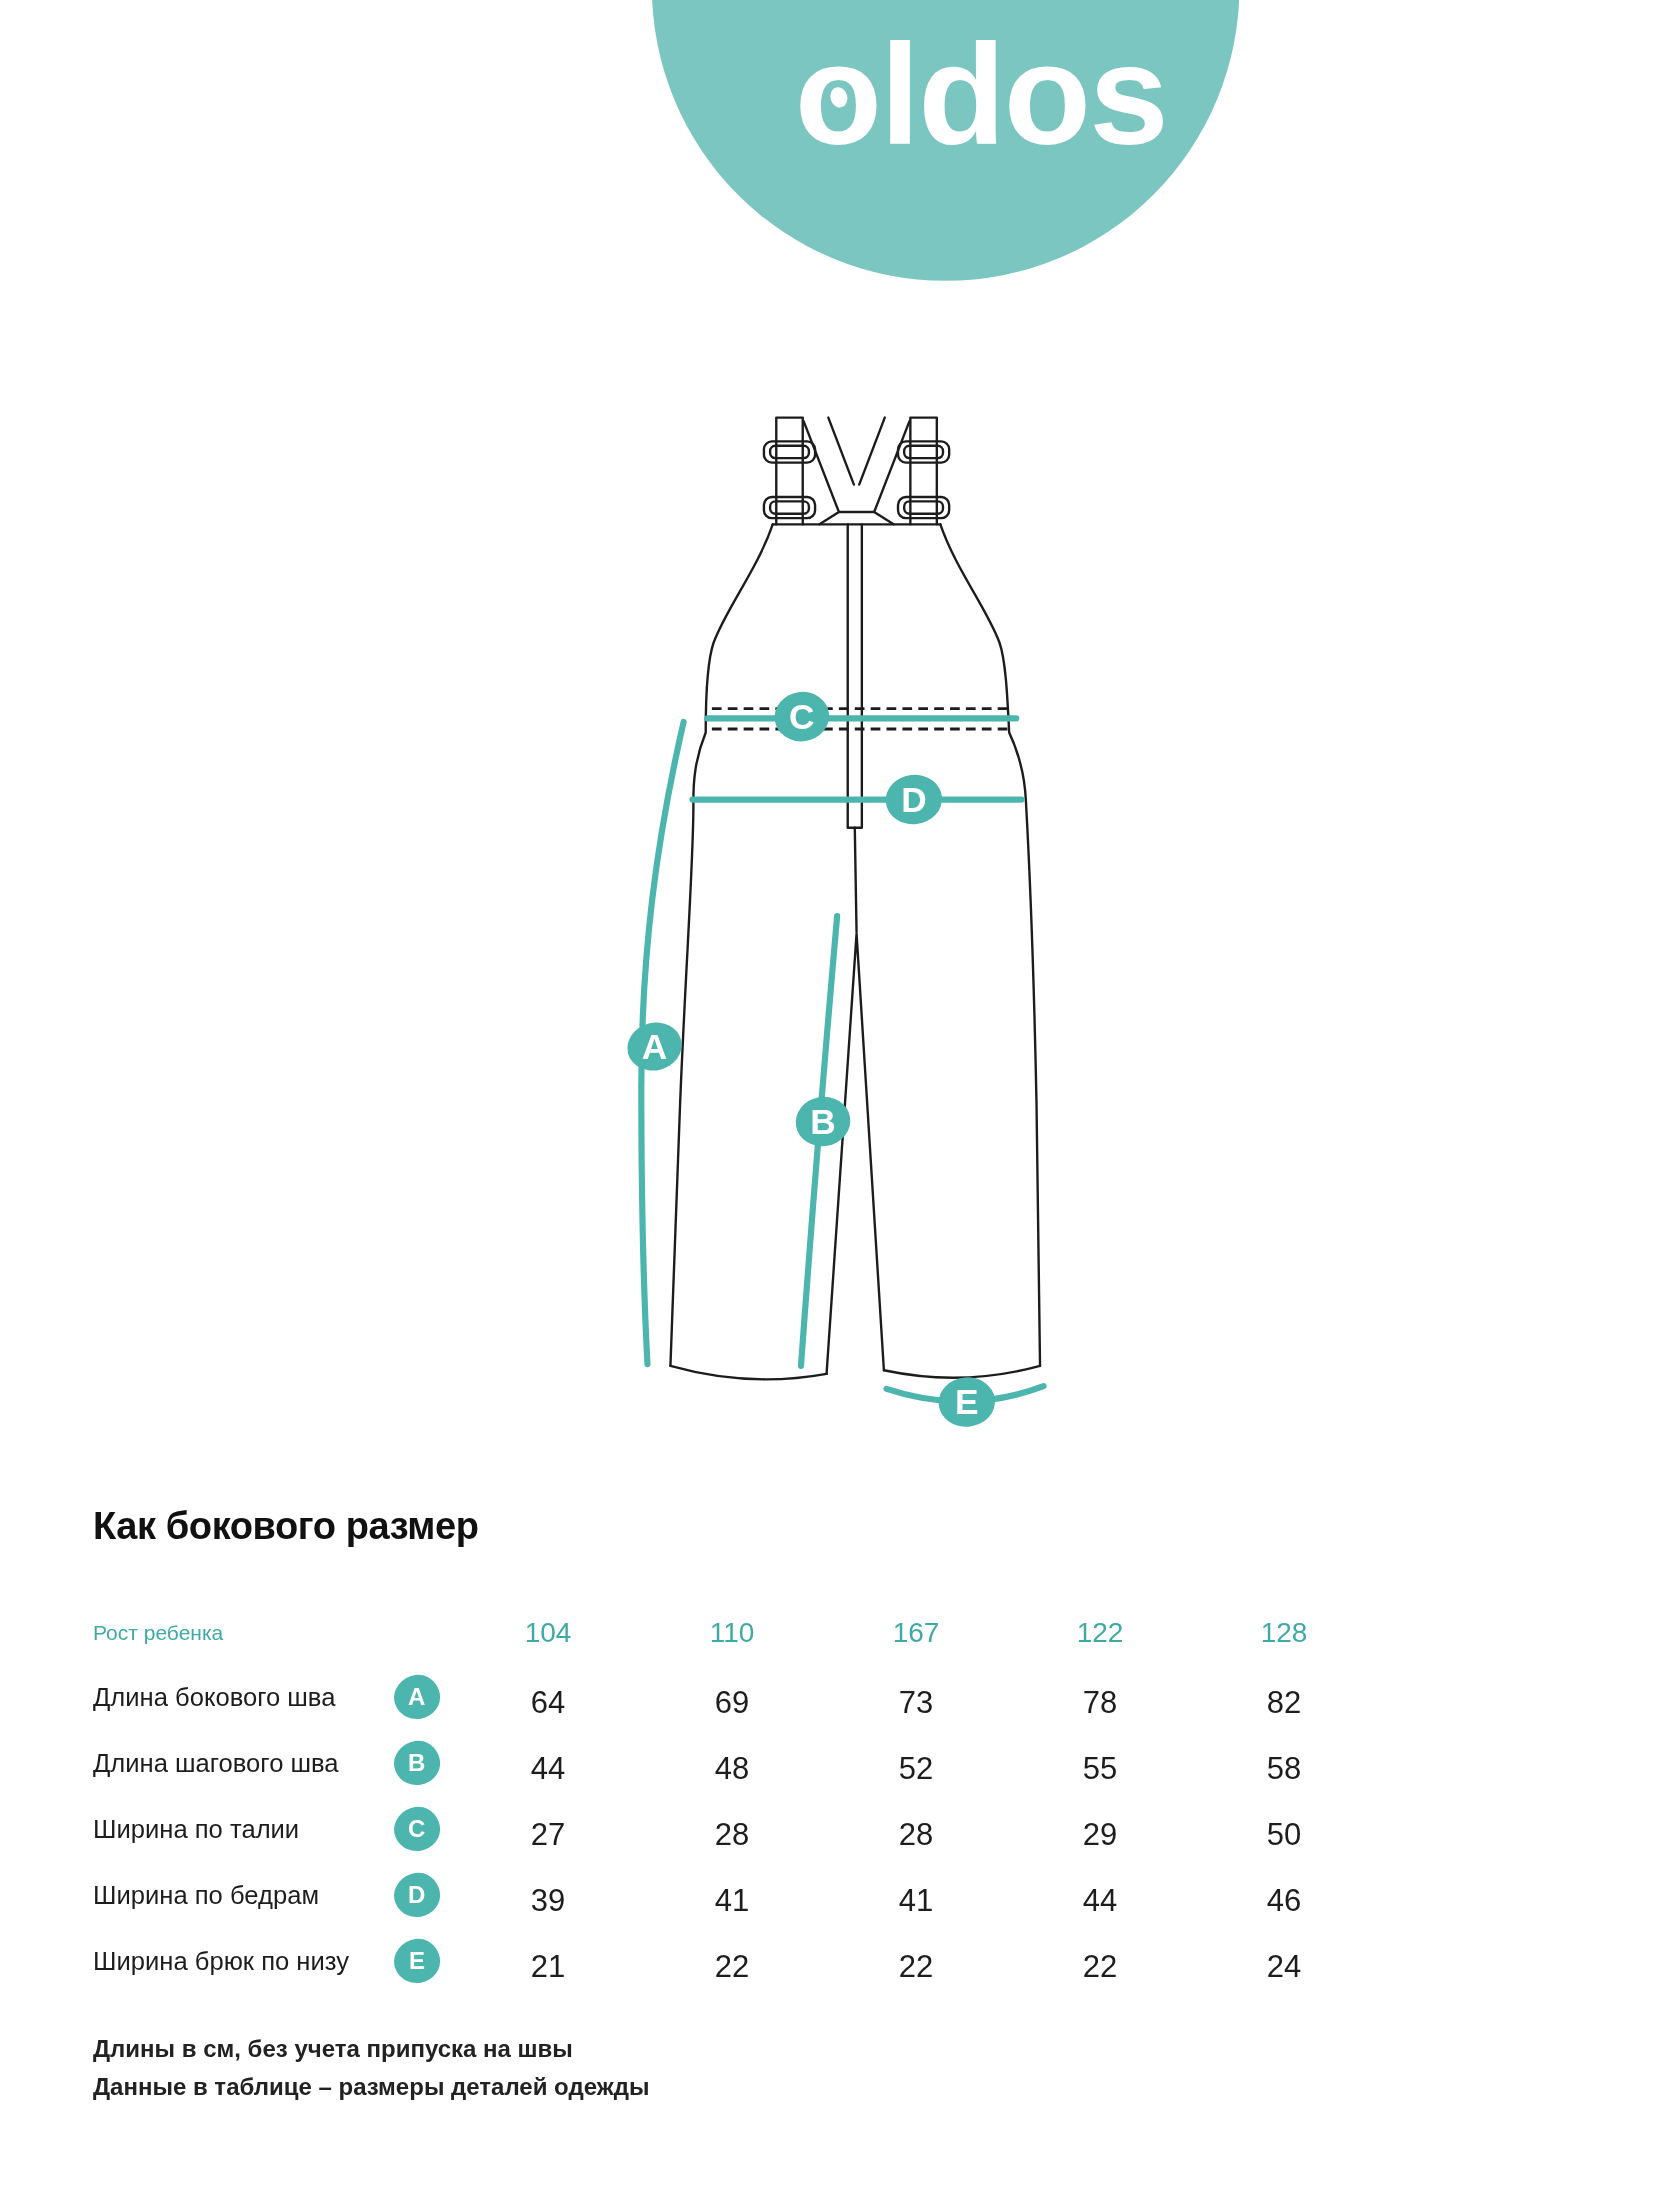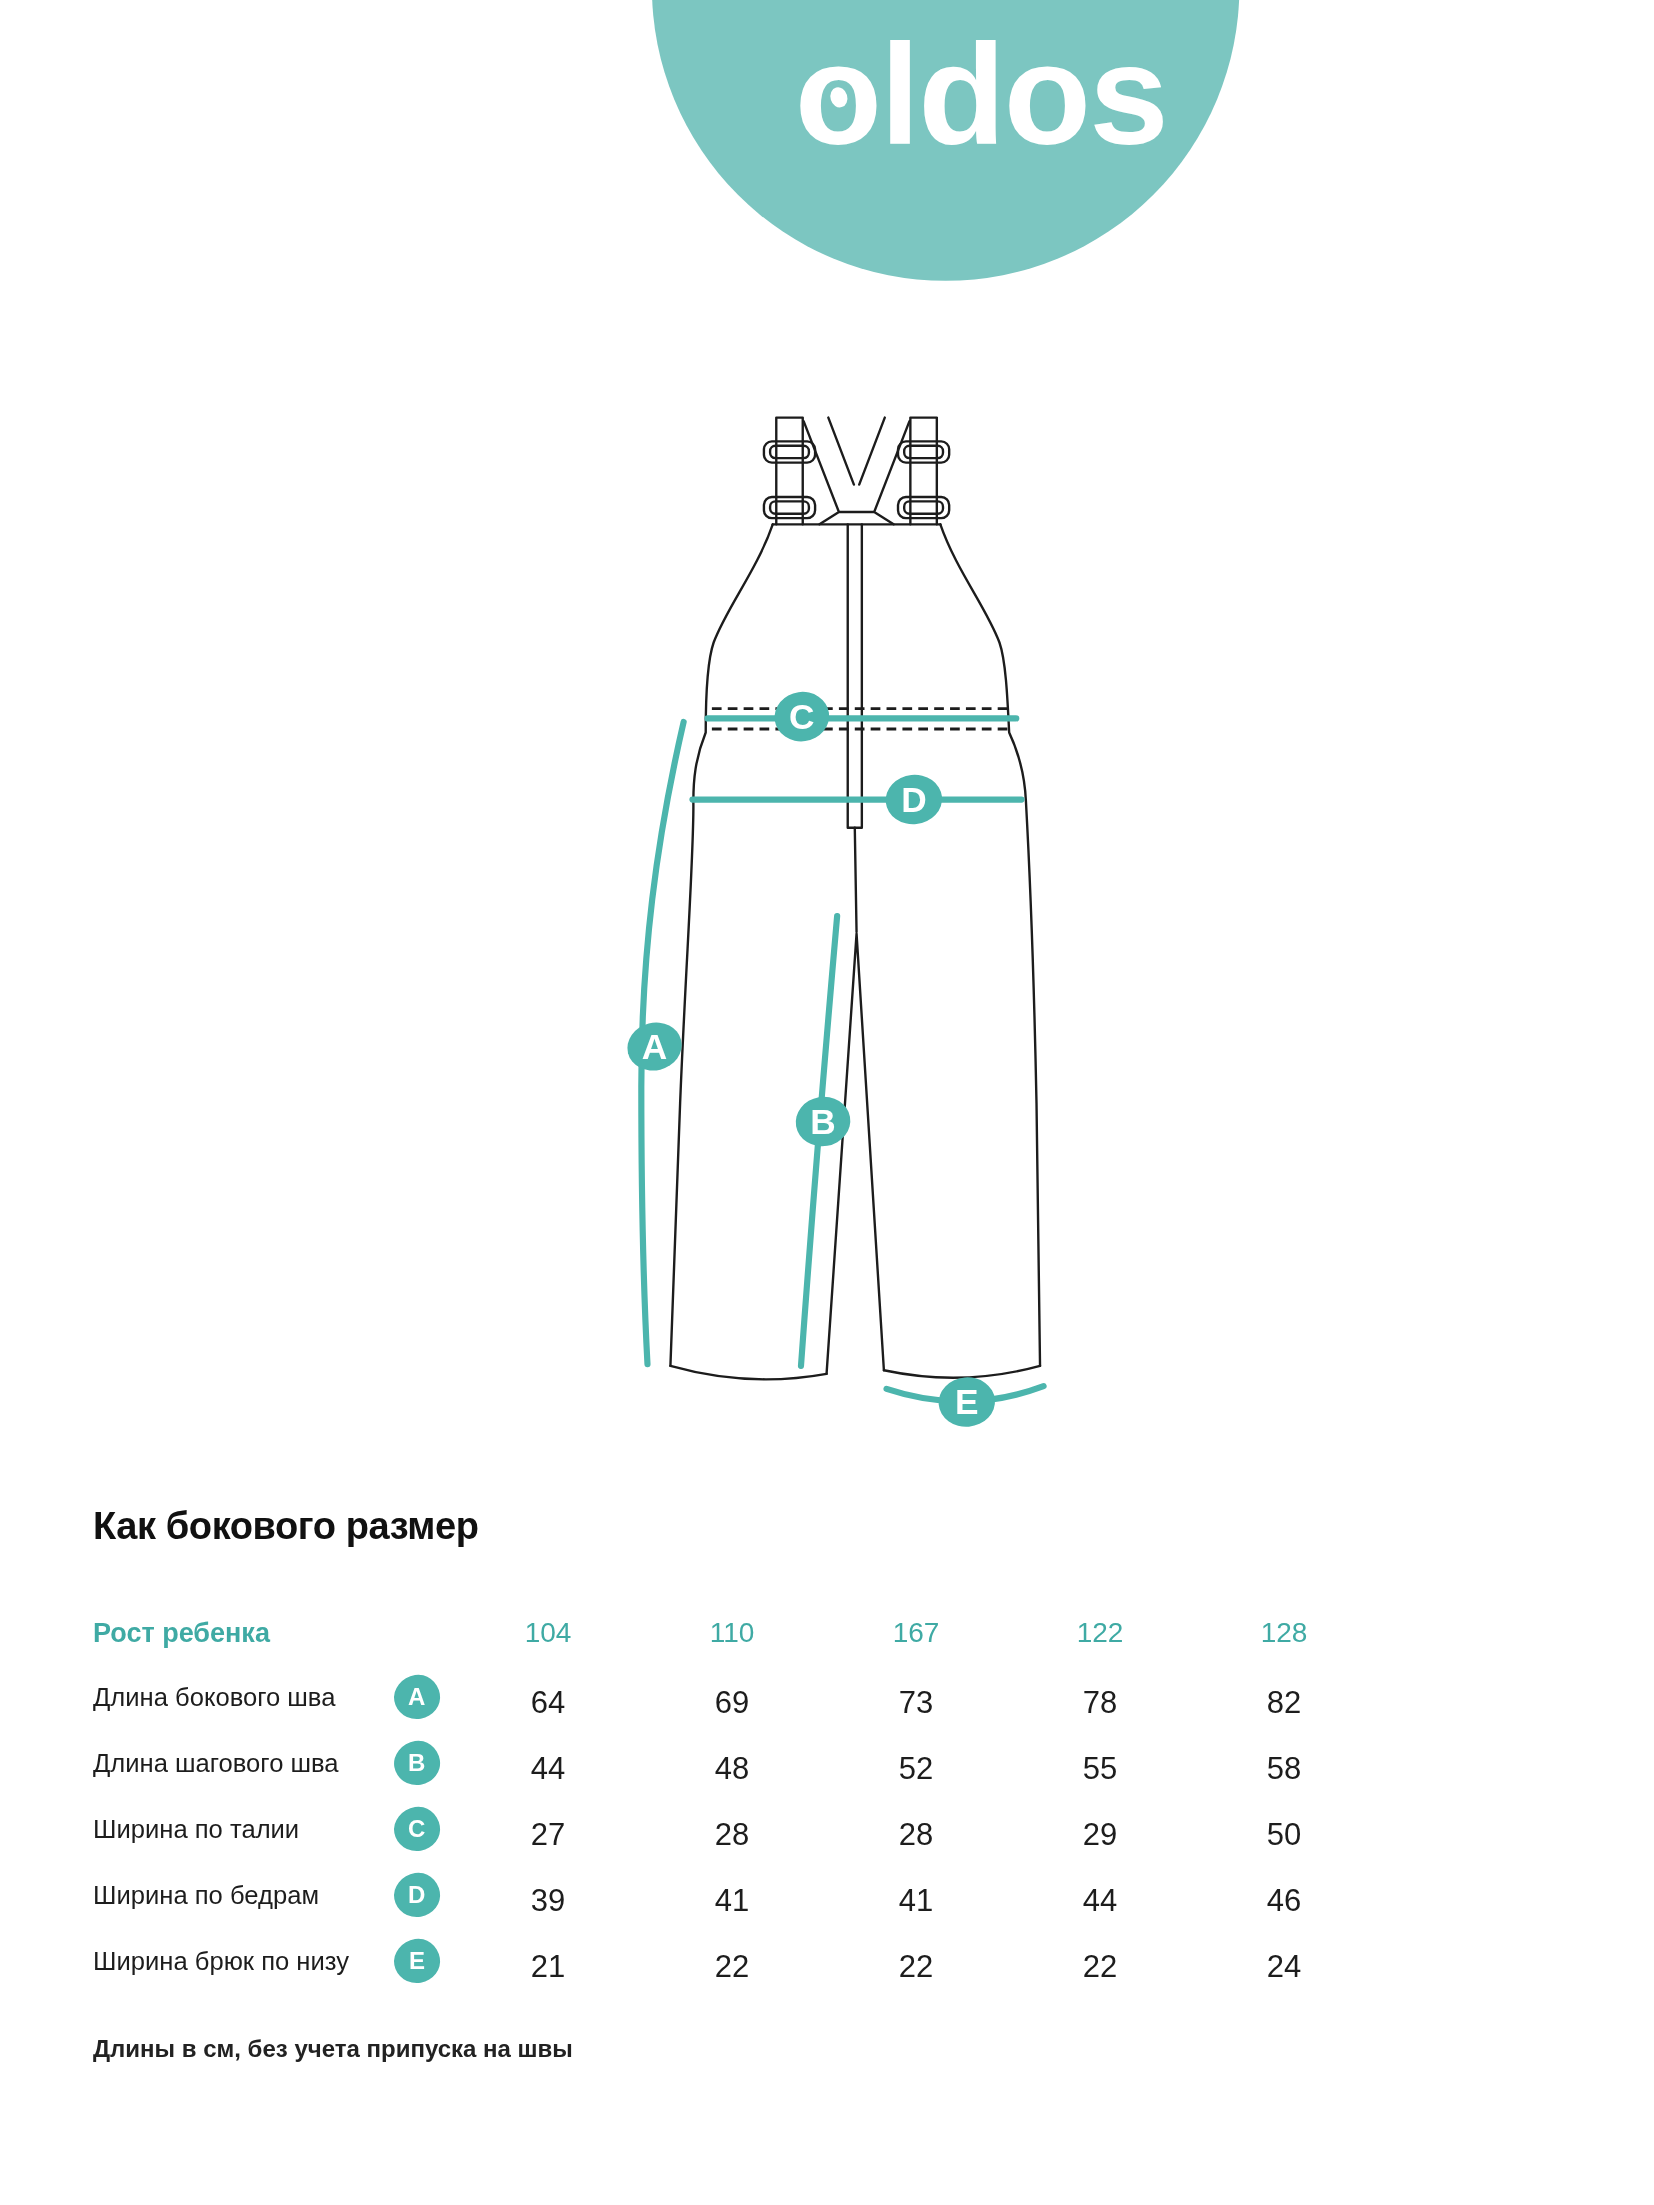--- a/index.html
+++ b/index.html
@@ -32,21 +32,21 @@
 
   
   .chart{
     position:absolute;left:93px;top:1602px;
     display:grid;
     grid-template-columns:284px 79px repeat(5,184px);
     grid-template-rows:62px repeat(5,66px);
     align-items:center;
   }
   .cell{white-space:nowrap;}
-  .head-label{color:var(--teal-text);font-weight:700;font-size:27px;}
+  .head-label{color:var(--teal-text);font-weight:400;font-size:21px;}
   .head-num{color:var(--teal-text);font-size:28px;text-align:center;}
   .row-label{font-size:25.6px;color:#1d1d1d;}
   .val{font-size:31px;color:#1d1d1d;text-align:center;padding-top:12.4px;}
   .badge-cell{display:flex;justify-content:center;align-items:center;}
   .badge{
     width:46px;height:44px;background:var(--teal);
     border-radius:54% 46% 50% 50%/50% 52% 48% 50%;
     transform:rotate(-10deg);
     display:flex;align-items:center;justify-content:center;
   }
@@ -199,14 +199,15 @@
     </div>
   <div class="cell val">21</div>
   <div class="cell val">22</div>
   <div class="cell val">22</div>
   <div class="cell val">22</div>
   <div class="cell val">24</div>
 </div>
 
 <div class="notes">
   <div>Длины в см, без учета припуска на швы</div>
+  <div>Данные в таблице – размеры деталей одежды</div>
 </div>
 
 
 </body></html>

